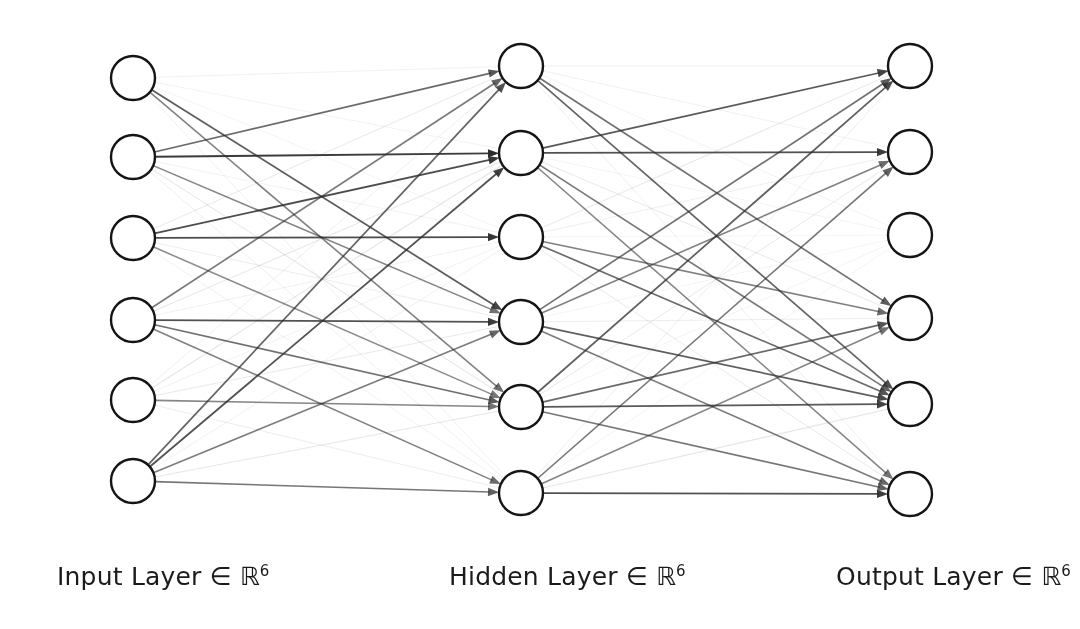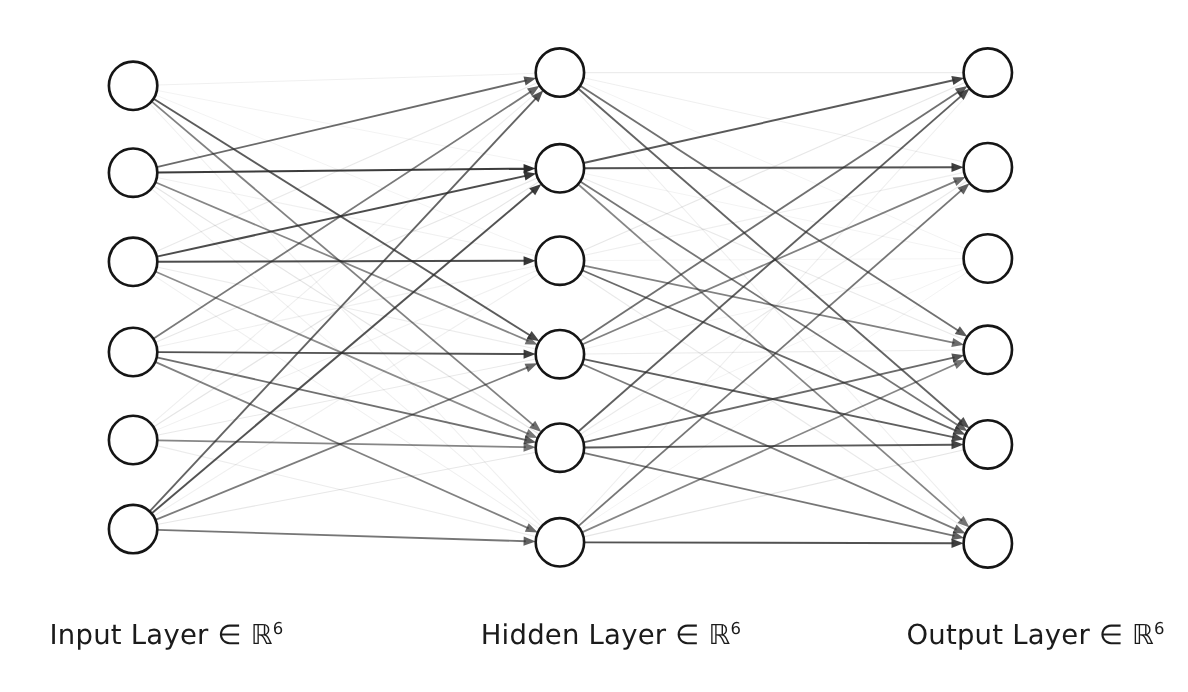--- a/index.html
+++ b/index.html
@@ -12,20 +12,21 @@
     width: 1080px;
     height: 629px;
     overflow: hidden;
     font-family: "DejaVu Sans", "Liberation Sans", sans-serif;
   }
   #diagram-root {
     position: relative;
     width: 868px;
     height: 629px;
     background: #ffffff;
+    margin-left: 12px;
   }
   svg#net-svg {
     display: block;
     width: 1080px;
     height: 629px;
   }
   .node-circle {
     fill: #ffffff;
     stroke: #151515;
     stroke-width: 2.4;

